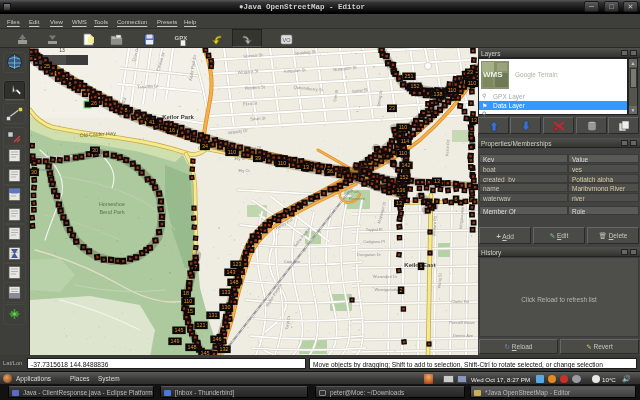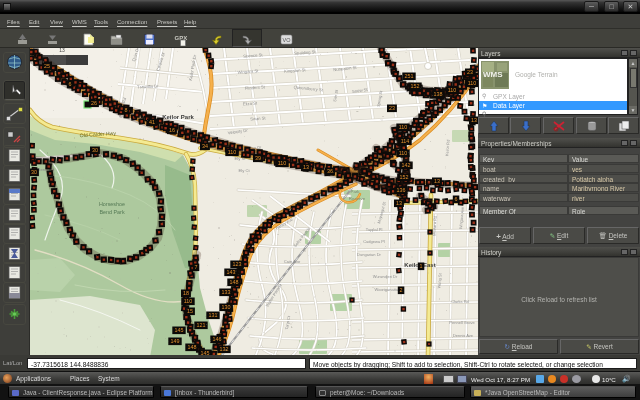--- a/index.html
+++ b/index.html
@@ -29,20 +29,21 @@
 
 #gpanel{left:0;top:371px;width:640px;height:13px;background:linear-gradient(#5a5a58,#3a3a38 60%,#2e2e2c);border-top:1px solid #111;color:#ddd;font-size:6.5px}
 
 #taskbar{left:0;top:384px;width:640px;height:16px;background:#121212;color:#bbb;font-size:6.4px}
 .task{position:absolute;top:2px;height:12px;background:linear-gradient(#3a3a3a,#242424);border:1px solid #000;border-top-color:#555;border-radius:2px;padding:2px 0 0 14px;white-space:nowrap;overflow:hidden}
 .ticon{position:absolute;left:3px;top:2.5px;width:7px;height:6px;border-radius:1px}
 </style></head><body>
 
 <div class="abs" id="title">
  <div style="position:absolute;left:3px;top:2.5px;width:8px;height:8px;background:linear-gradient(#777,#333);border:1px solid #111"></div>
+    <div class="t">●Java OpenStreetMap - Editor</div>
  <div class="winbtn" style="left:584px">─</div>
  <div class="winbtn" style="left:604px">□</div>
  <div class="winbtn" style="left:623px">✕</div>
 </div>
 
 <div class="abs" id="menu">
  <span style="left:7px">Files</span>
     <span style="left:29px">Edit</span>
     <span style="left:50px">View</span>
  <span style="left:72px">WMS</span>

